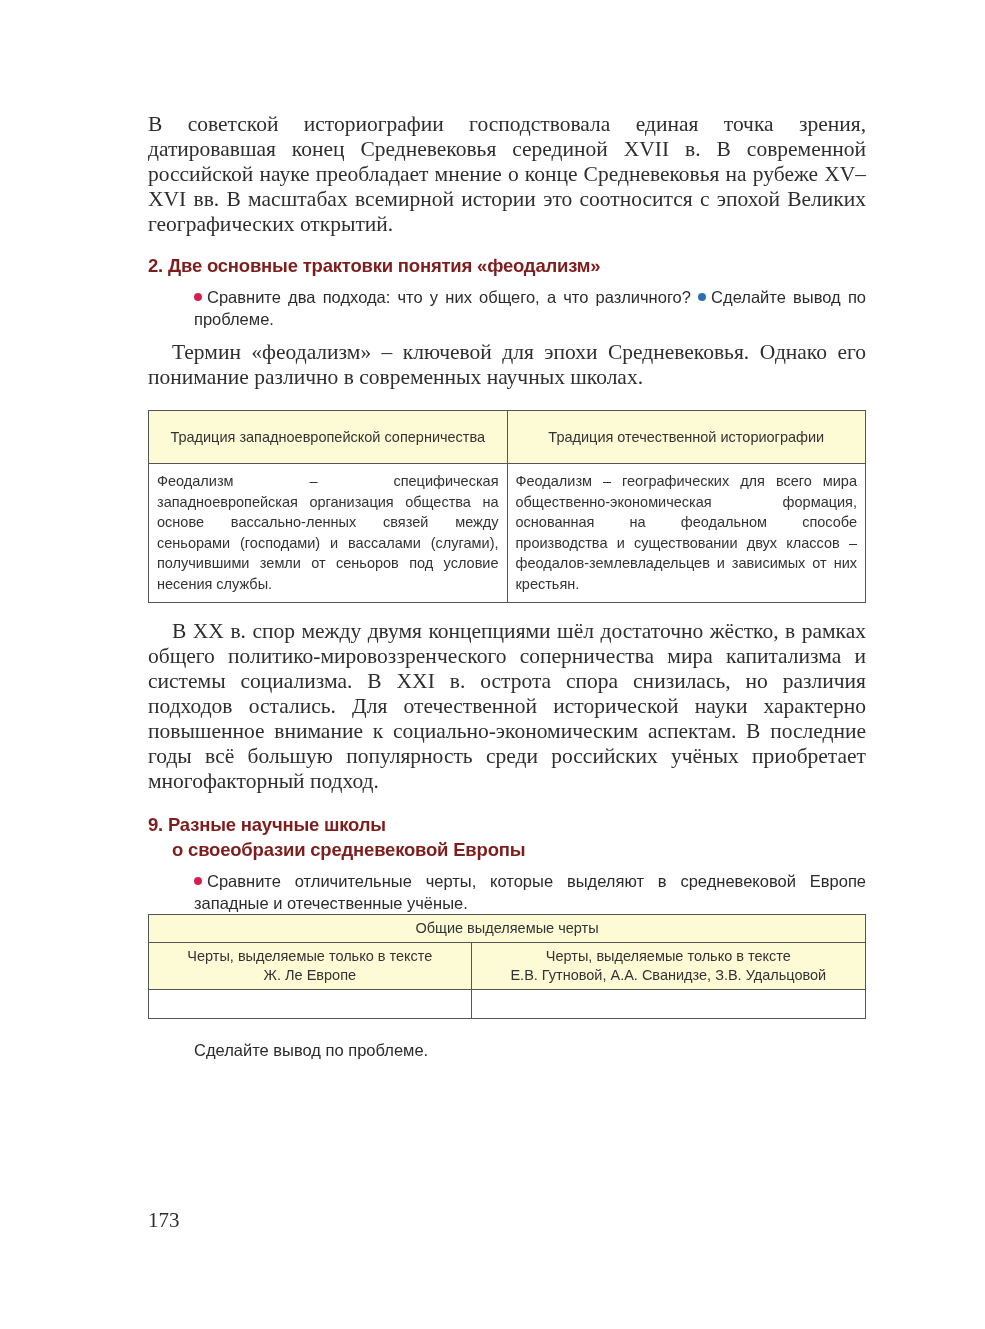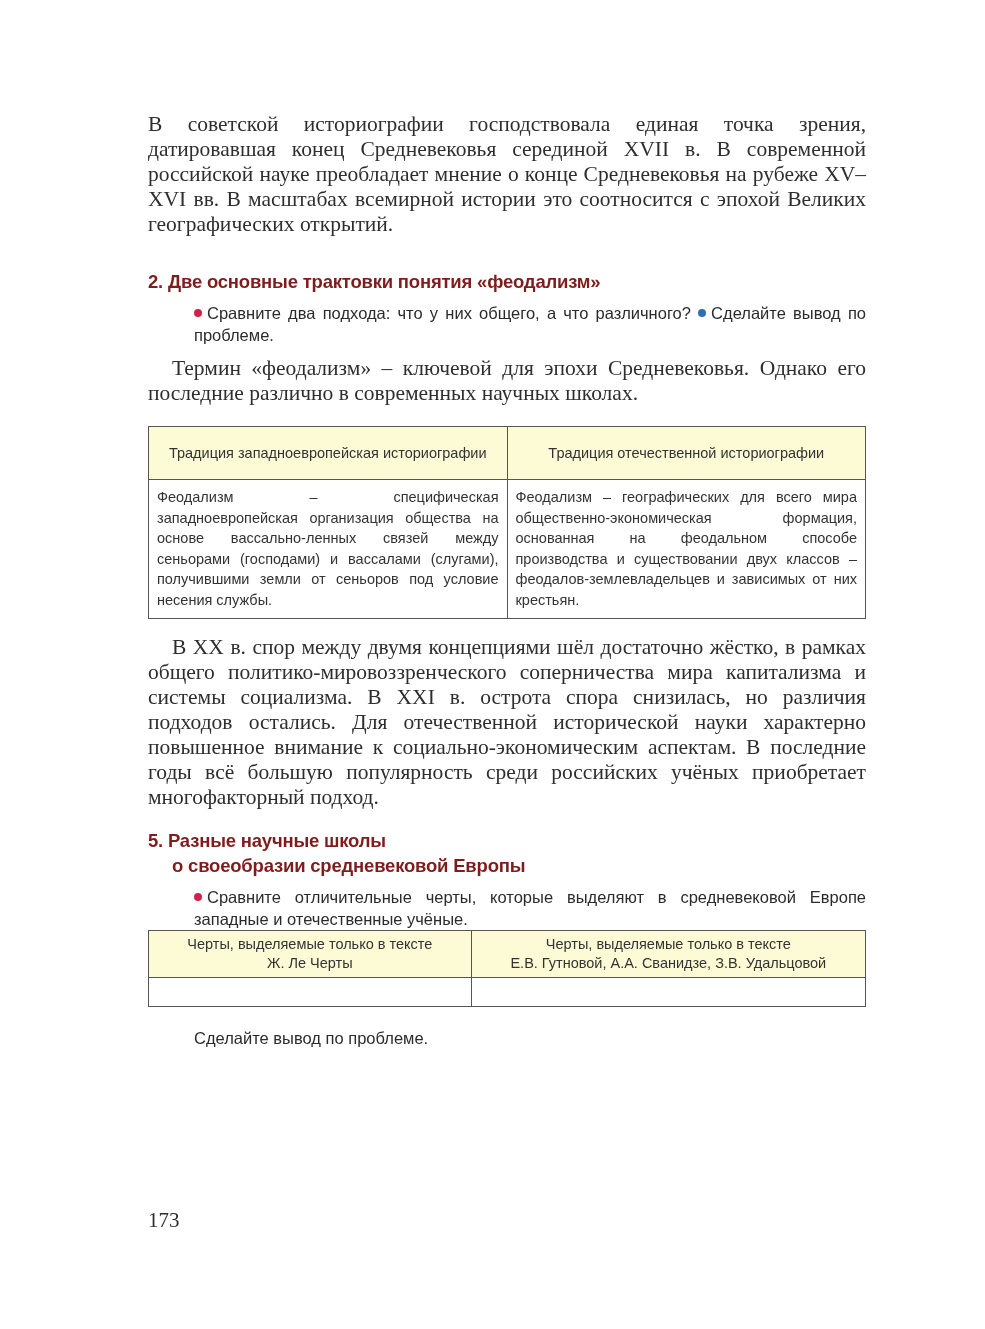--- a/index.html
+++ b/index.html
@@ -21,61 +21,64 @@
   .t1 th { height: 40px; }
   .t2 th { padding: 4px 10px; }
   .empty-cell { height: 28px; padding: 0; }
   .page-number { position: absolute; left: 148px; top: 1208px; font-family: "Liberation Serif", "DejaVu Serif", serif; font-size: 21px; color: #2e2e2e; }
 </style>
 </head>
 <body>
 
 <div class="page">
 
-  <p class="para serif" style="margin-bottom:32px;">В советской историографии господствовала единая точка зрения, датировавшая конец Средневековья серединой XVII в. В современной российской науке преобладает мнение о конце Средневековья на рубеже XV–XVI вв. В масштабах всемирной истории это соотносится с эпохой Великих географических открытий.</p>
+  <p class="para serif" style="margin-bottom:16px;">В советской историографии господствовала единая точка зрения, датировавшая конец Средневековья серединой XVII в. В современной российской науке преобладает мнение о конце Средневековья на рубеже XV–XVI вв. В масштабах всемирной истории это соотносится с эпохой Великих географических открытий.</p>
 
   <h2 class="heading" style="margin-bottom:8px;">2. Две основные трактовки понятия «феодализм»</h2>
 
   <p class="task" style="margin-bottom:10px;">
     <span class="bullet red"></span><span>Сравните два подхода: что у них общего, а что различного?</span>
     <span class="bullet blue"></span><span>Сделайте вывод по проблеме.</span>
   </p>
 
-  <p class="para serif indent" style="margin-bottom:20px;">Термин «феодализм» – ключевой для эпохи Средневековья. Однако его последние различно в современных научных школах.</p>
+  <p class="para serif indent" style="margin-bottom:20px;">Термин «феодализм» – ключевой для эпохи Средневековья. Однако его понимание различно в современных научных школах.</p>
 
   <table class="t1">
     <tbody>
         <tr>
-      <th style="width:50%">Традиция западноевропейская историографии</th>
+      <th style="width:50%">Традиция западноевропейской соперничества</th>
       <th style="width:50%">Традиция отечественной историографии</th>
     </tr>
     <tr>
       <td>Феодализм – специфическая западноевропейская организация общества на основе вассально-ленных связей между сеньорами (господами) и вассалами (слугами), получившими земли от сеньоров под условие несения службы.</td>
       <td>Феодализм – географических для всего мира общественно-экономическая формация, основанная на феодальном способе производства и существовании двух классов – феодалов-землевладельцев и зависимых от них крестьян.</td>
     </tr>
   </tbody>
     </table>
 
   <p class="para serif indent" style="margin-top:16px;margin-bottom:18px;">В XX в. спор между двумя концепциями шёл достаточно жёстко, в рамках общего политико-мировоззренческого соперничества мира капитализма и системы социализма. В XXI в. острота спора снизилась, но различия подходов остались. Для отечественной исторической науки характерно повышенное внимание к социально-экономическим аспектам. В последние годы всё большую популярность среди российских учёных приобретает многофакторный подход.</p>
 
   <h2 class="heading" style="margin-bottom:8px;">
-    <span>5. Разные научные школы</span>
+    <span>9. Разные научные школы</span>
     <span class="second">о своеобразии средневековой Европы</span>
   </h2>
 
   <p class="task" style="">
     <span class="bullet red"></span><span>Сравните отличительные черты, которые выделяют в средневековой Европе западные и отечественные учёные.</span>
   </p>
 
   <table class="t2">
     <tbody>
+        <tr>
+      <th colspan="2">Общие выделяемые черты</th>
+    </tr>
     <tr>
       <th style="width:45%">
         <span>Черты, выделяемые только в тексте</span><br>
-        <span>Ж. Ле Черты</span>
+        <span>Ж. Ле Европе</span>
       </th>
       <th style="width:55%">
         <span>Черты, выделяемые только в тексте</span><br>
         <span>Е.В. Гутновой, А.А. Сванидзе, З.В. Удальцовой</span>
       </th>
     </tr>
     <tr>
       <td class="empty-cell"></td>
       <td class="empty-cell"></td>
     </tr>

